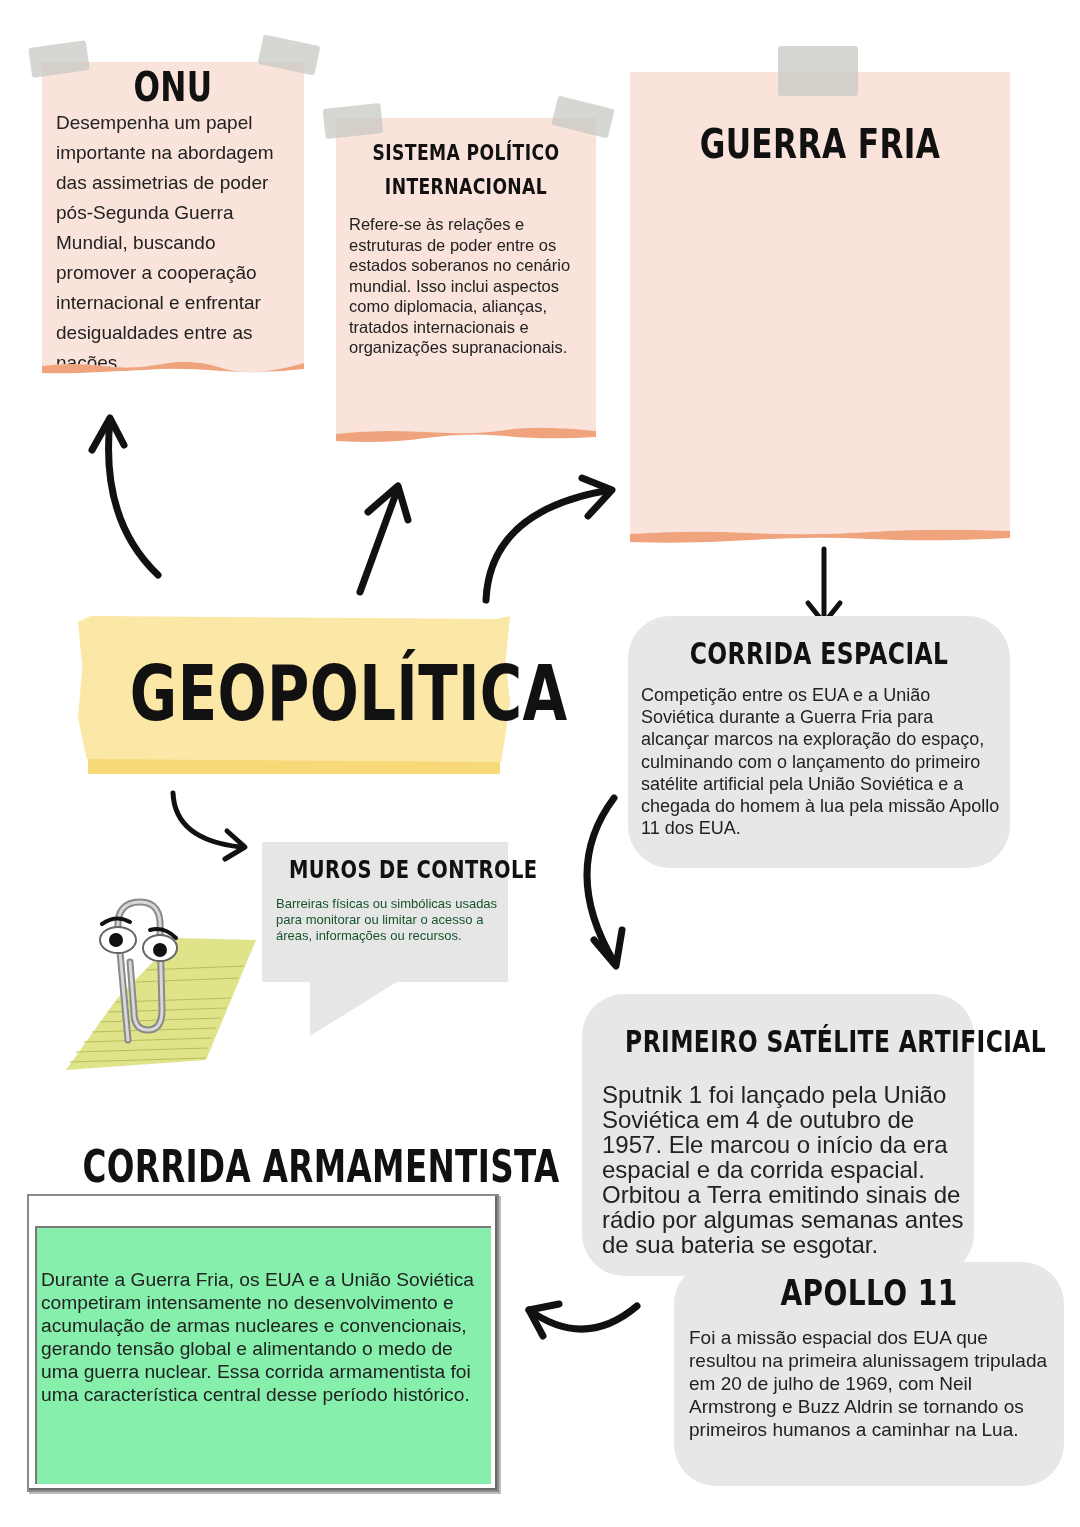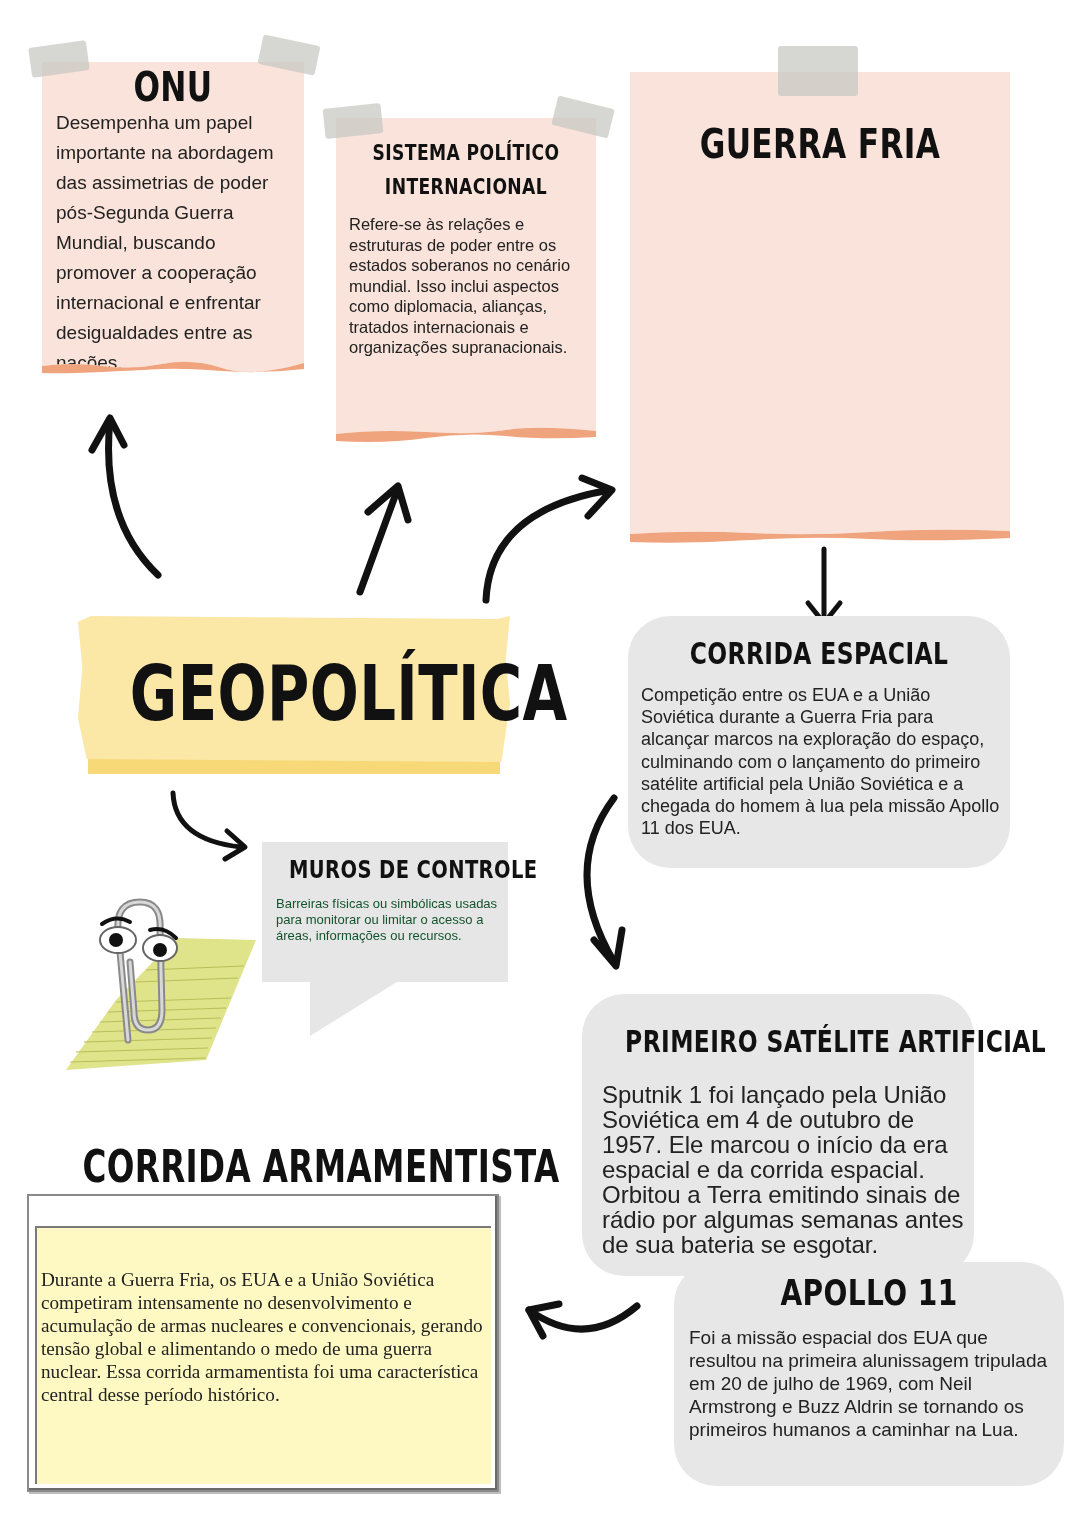--- a/index.html
+++ b/index.html
@@ -16,21 +16,21 @@
 
   .bubble { position: absolute; background: #e7e7e7; border-radius: 42px; }
 
   .arrow { position: absolute; overflow: visible; }
 
   
   .win { position: absolute; background: #ffffff; border: 2px solid #8a8a8a; box-shadow: inset -2px -2px 0 #6a6a6a, 2px 2px 0 #bdbdbd; }
   .win-title { position: absolute; left: 2px; right: 2px; top: 2px; height: 24px; background: #0a0a7a; color: #cfd6ff; font-family: "DejaVu Sans Mono", monospace; font-size: 13px; line-height: 24px; padding-left: 26px; letter-spacing: 0.5px; }
   .win-btns { position: absolute; right: 6px; top: 4px; display: flex; gap: 2px; }
   .win-btn { width: 20px; height: 18px; background: #c8c8c8; border: 1px solid #fff; border-right-color: #555; border-bottom-color: #555; font-family: "DejaVu Sans", sans-serif; font-size: 12px; font-weight: bold; color: #222; display: flex; align-items: center; justify-content: center; line-height: 1; }
-  .win-body { position: absolute; left: 6px; right: 6px; top: 30px; bottom: 6px; border-top: 2px solid #7a7a7a; border-left: 2px solid #7a7a7a; background: #fef9c3; font-family: Liberation Serif, serif; }
+  .win-body { position: absolute; left: 6px; right: 6px; top: 30px; bottom: 6px; border-top: 2px solid #7a7a7a; border-left: 2px solid #7a7a7a; background: #86efac; }
 </style>
 </head>
 <body>
 
 <div class="note" style="left:42px; top:62px; width:262px; height:310px;">
   <div class="tape" style="left:-12px; top:-18px; transform:rotate(-8deg);"></div>
   <div class="tape" style="right:-14px; top:-22px; transform:rotate(12deg);"></div>
   <span class="hand" style="font-size:40px; margin-top:2px; line-height:46px;">ONU</span>
   <p style="position:absolute; left:14px; top:46px; width:240px; font-size:19px; line-height:30px;">Desempenha um papel importante na abordagem das assimetrias de poder pós-Segunda Guerra Mundial, buscando promover a cooperação internacional e enfrentar desigualdades entre as nações.</p>
   <svg class="torn" viewBox="0 0 262 20" preserveAspectRatio="none">

